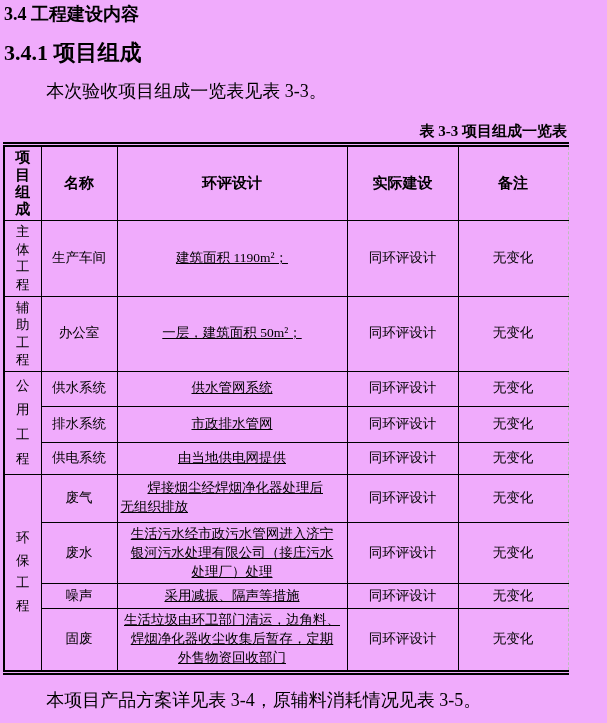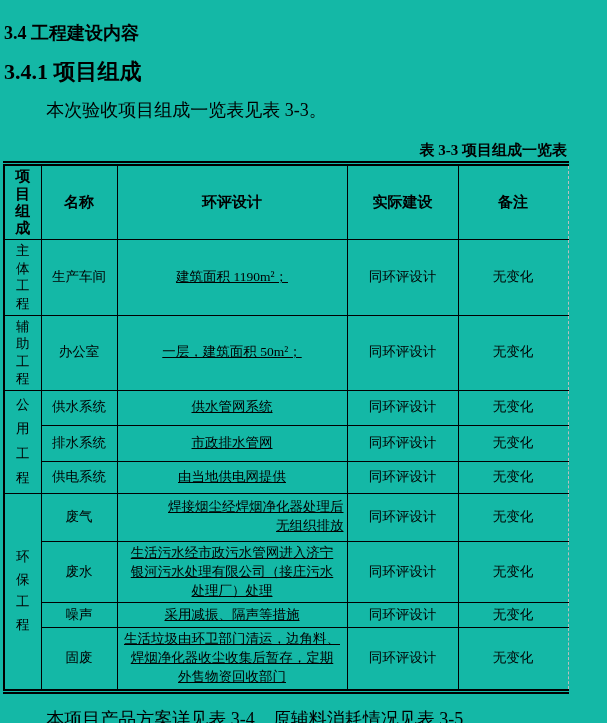--- a/index.html
+++ b/index.html
@@ -7,23 +7,23 @@
     padding: 0;
     background: #ffffff;
     color: #000000;
     font-family: "Liberation Serif", "DejaVu Serif", serif;
   }
   .page {
     position: relative;
     width: 607px;
     height: 723px;
     box-sizing: border-box;
-    padding: 20px 4px 0 3px;
+    padding: 1px 4px 0 3px;
     overflow: hidden;
-    background: #14b8a6;
+    background: #f0abfc;
   }
   .h-main {
     font-size: 18px;
     font-weight: bold;
     margin: 2px 0 0 1px;
     line-height: 1.25;
   }
   .h-sub {
     font-size: 22px;
     font-weight: bold;
@@ -73,21 +73,21 @@
     margin: 0 auto;
     word-break: break-all;
     text-align: left;
   }
   .vt-head { line-height: 1.15; font-size: 15px; }
   .vt-g13 { line-height: 1.3; }
   .vt-g18 { line-height: 1.8; }
   .vt-g17 { line-height: 1.7; }
   td.design { white-space: pre-line; text-decoration: underline; }
   td.design.left-indent {
-    text-align: right;
+    text-align: left;
     text-indent: 2em;
   }
 </style>
 </head>
 <body>
 
 <div class="page">
 
   <div class="h-main">3.4 工程建设内容</div>
   <div class="h-sub">3.4.1 项目组成</div>

